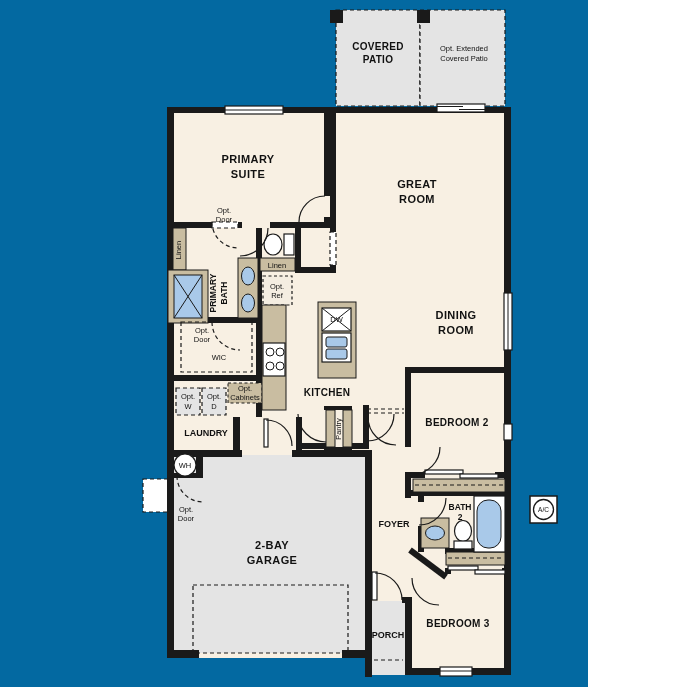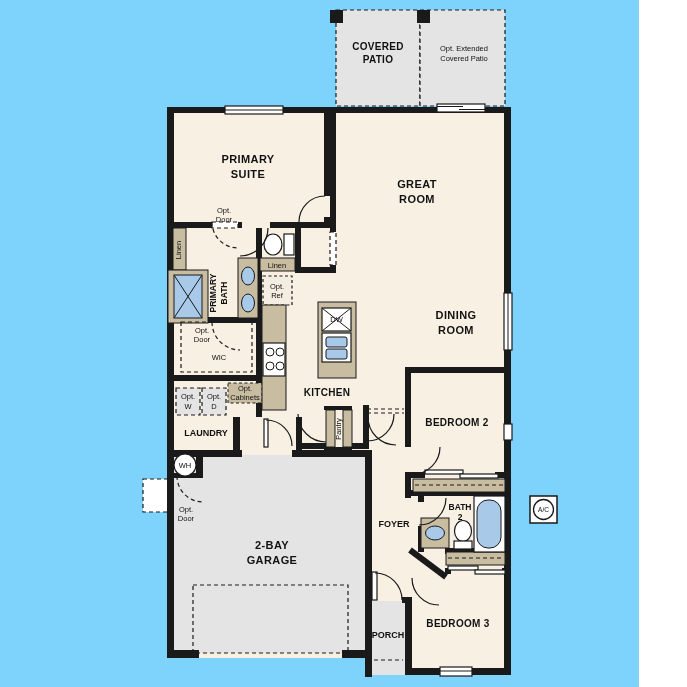--- a/index.html
+++ b/index.html
@@ -1,16 +1,16 @@
 <!DOCTYPE html>
 <html><head>
 <meta charset="utf-8">
 <style>
   html,body{margin:0;padding:0;background:#fff;}
-  #stage{position:relative;width:639px;height:687px;background:#7dd3fc;overflow:hidden;}
+  #stage{position:relative;width:588px;height:687px;background:#0369a1;overflow:hidden;}
   svg{position:absolute;left:0;top:0;}
   .wall{fill:#1a1a1a;}
   .room{fill:#f8f0e3;}
   .conc{fill:#e4e4e4;}
   .tan{fill:#c9bda1;stroke:#1a1a1a;stroke-width:1;}
   .tand{fill:#c9bda1;stroke:#1a1a1a;stroke-width:1;stroke-dasharray:3 2.5;}
   .blue{fill:#a9c9e9;stroke:#1a1a1a;stroke-width:1;}
   .fix{fill:#ffffff;stroke:#1a1a1a;stroke-width:1.2;}
   .arc{fill:none;stroke:#1a1a1a;stroke-width:1.2;}
   .dash{fill:none;stroke:#1a1a1a;stroke-width:1.2;stroke-dasharray:4 3;}

